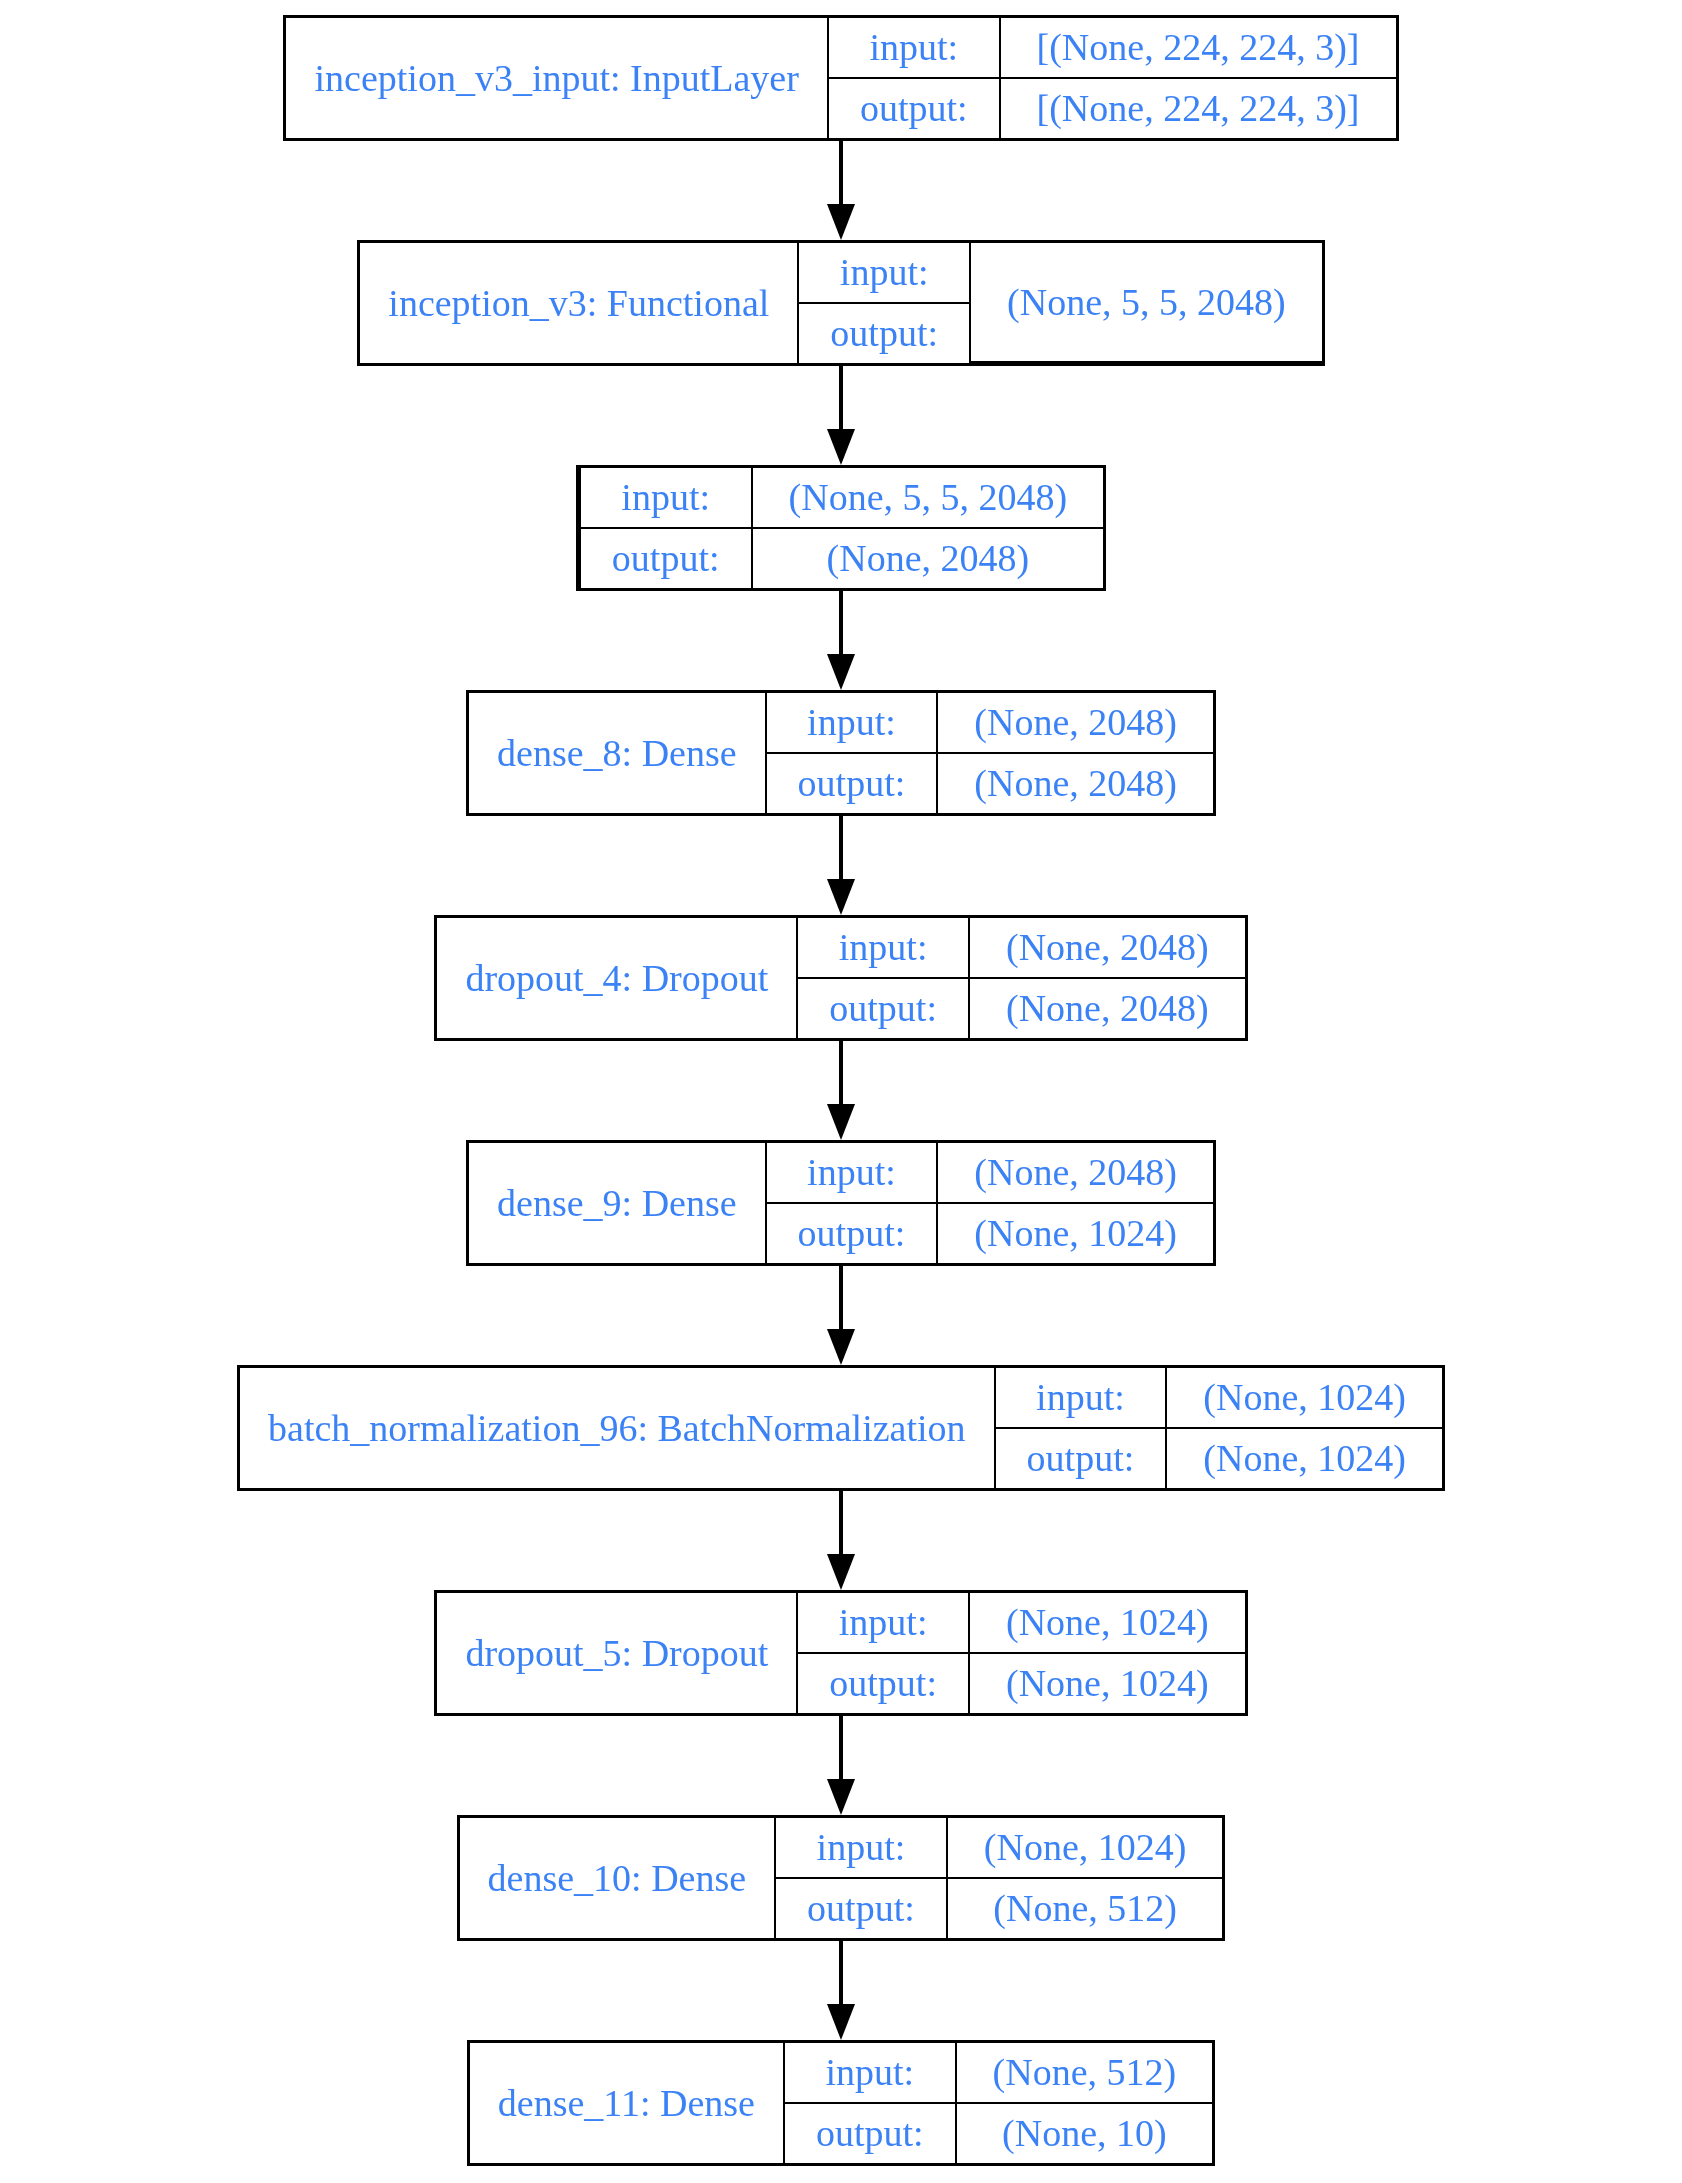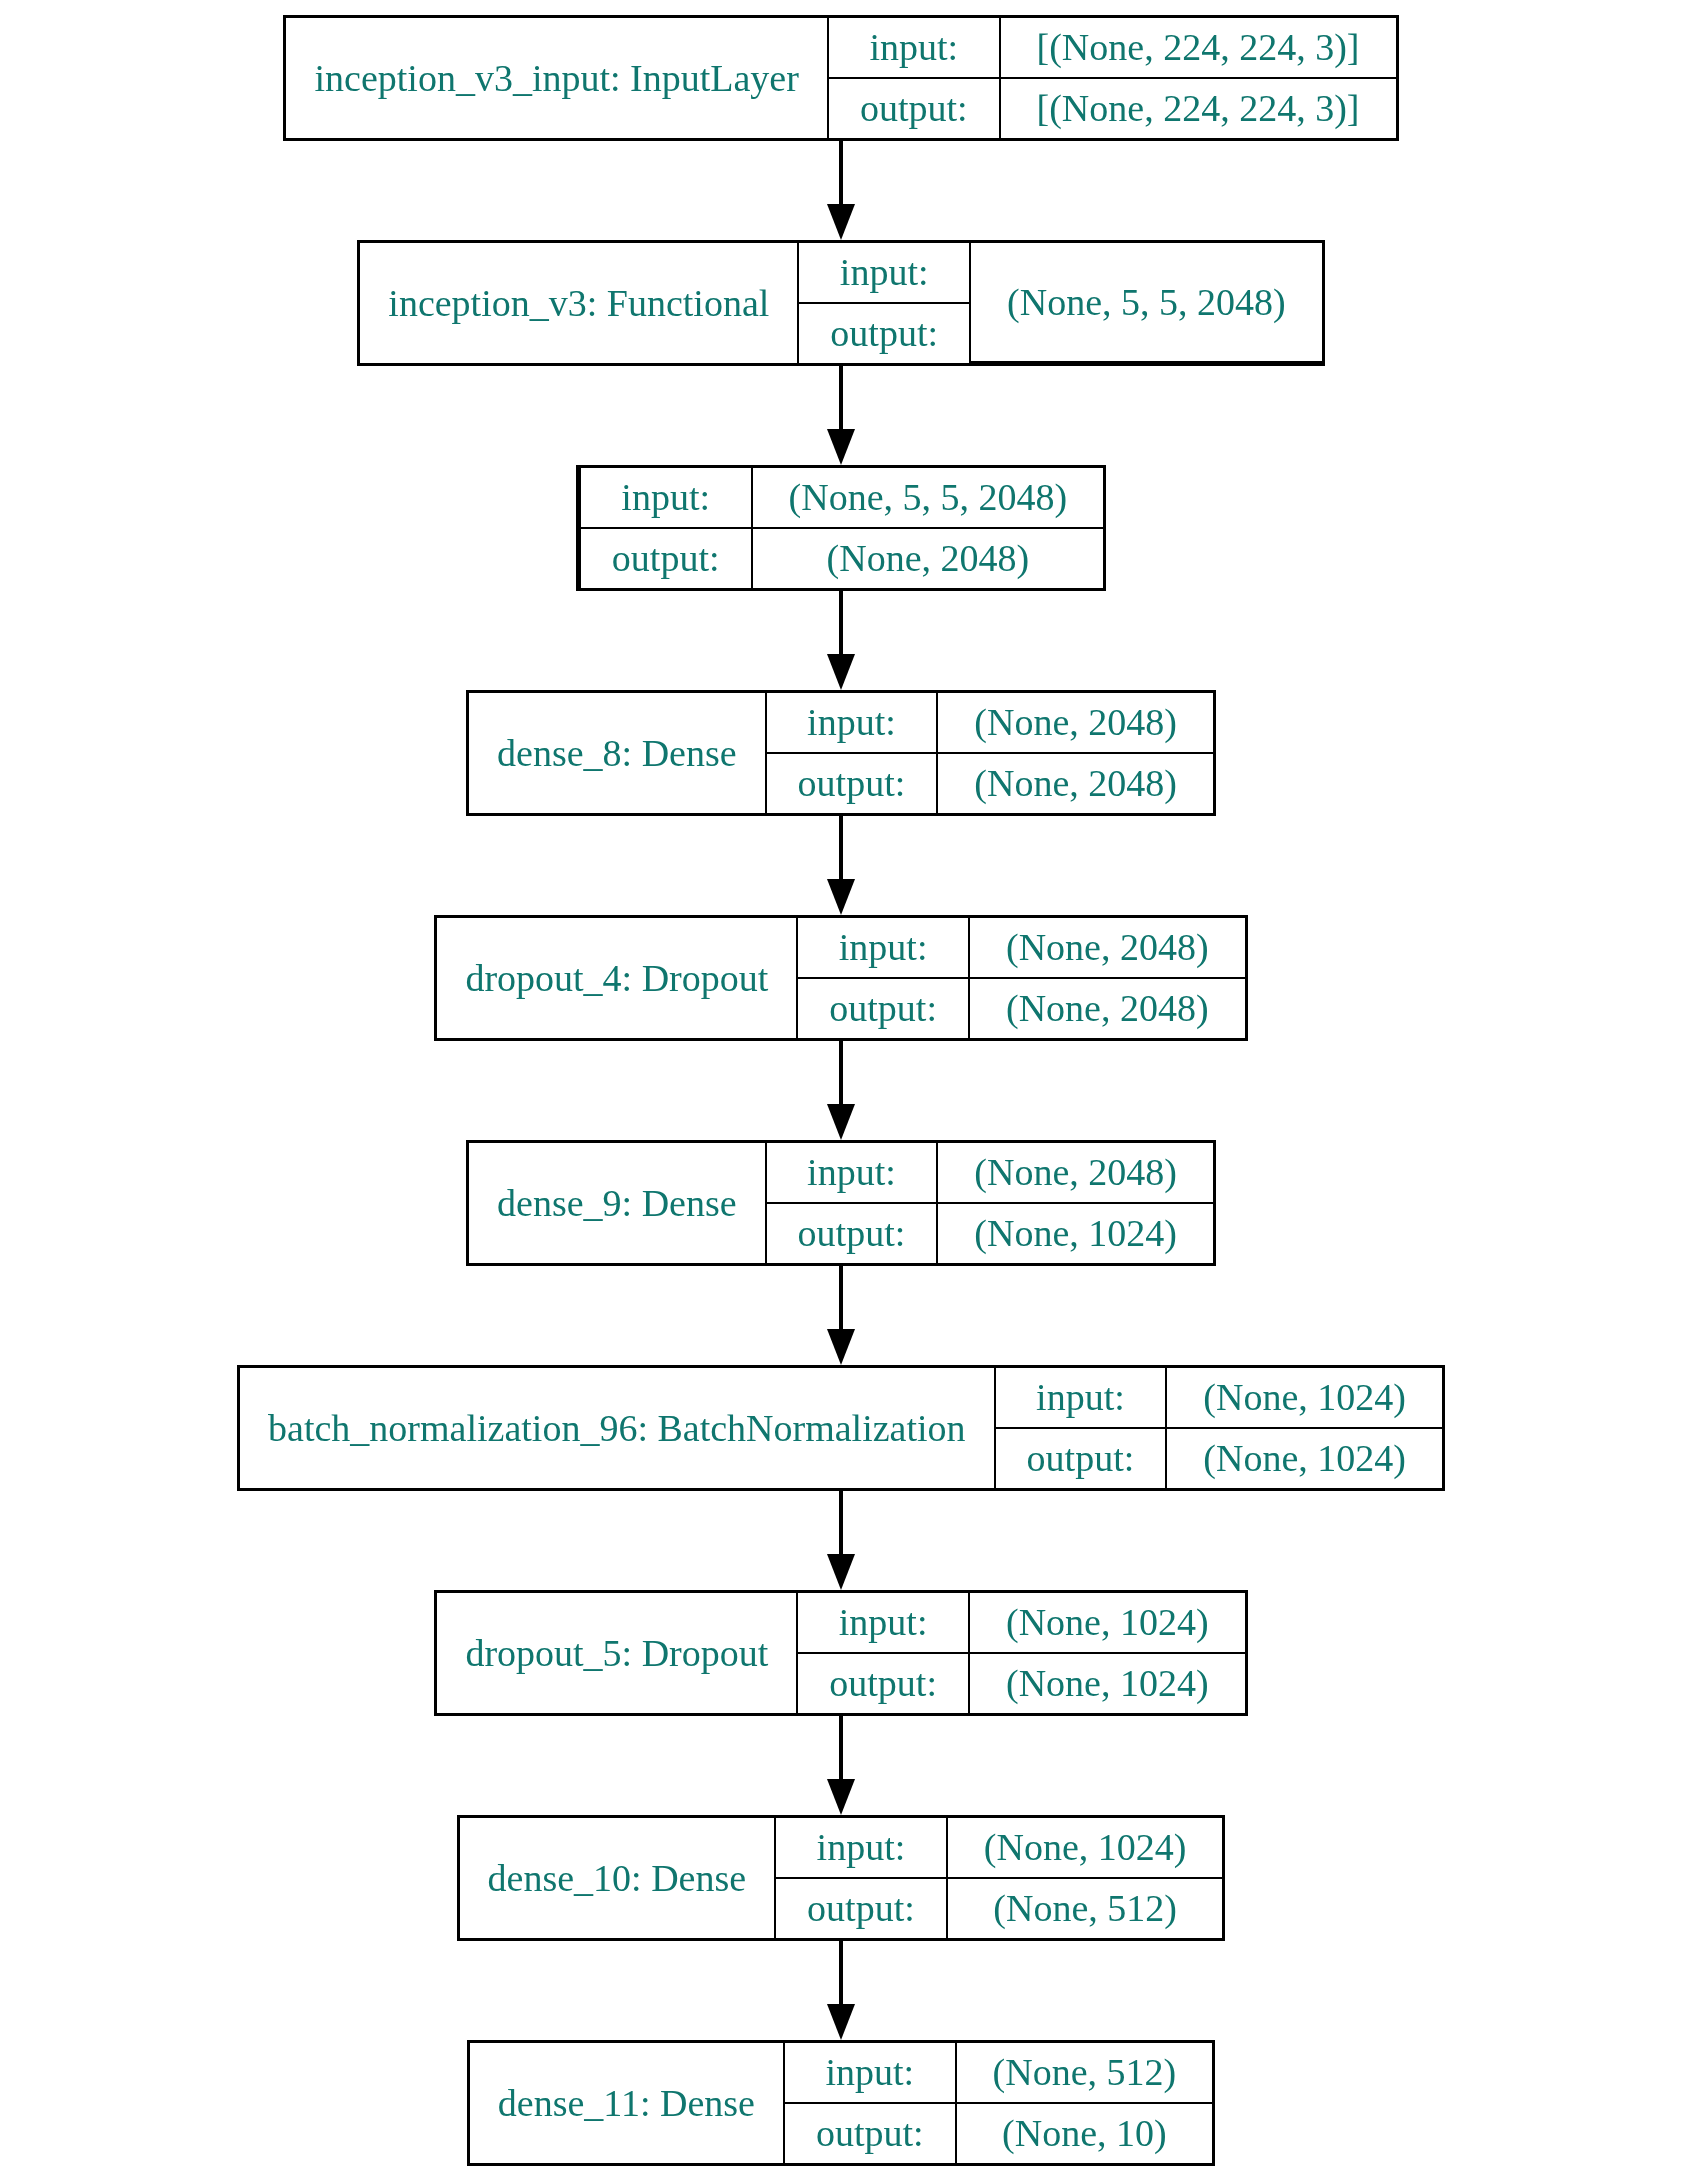--- a/index.html
+++ b/index.html
@@ -41,21 +41,21 @@
     border-top: 36px solid #000000;
     margin-top: -0.8px;
   }
   
   .layer-box {
     display: flex;
     align-items: stretch;
     border: 3.2px solid #000000;
     background: #ffffff;
     min-height: 126px;
-    color: #0f766e;
+    color: #3b82f6;
   }
   .name-cell {
     display: flex;
     align-items: center;
     justify-content: center;
     padding: 0 28px;
     font-size: 38px;
     white-space: nowrap;
   }
   .io-labels {

